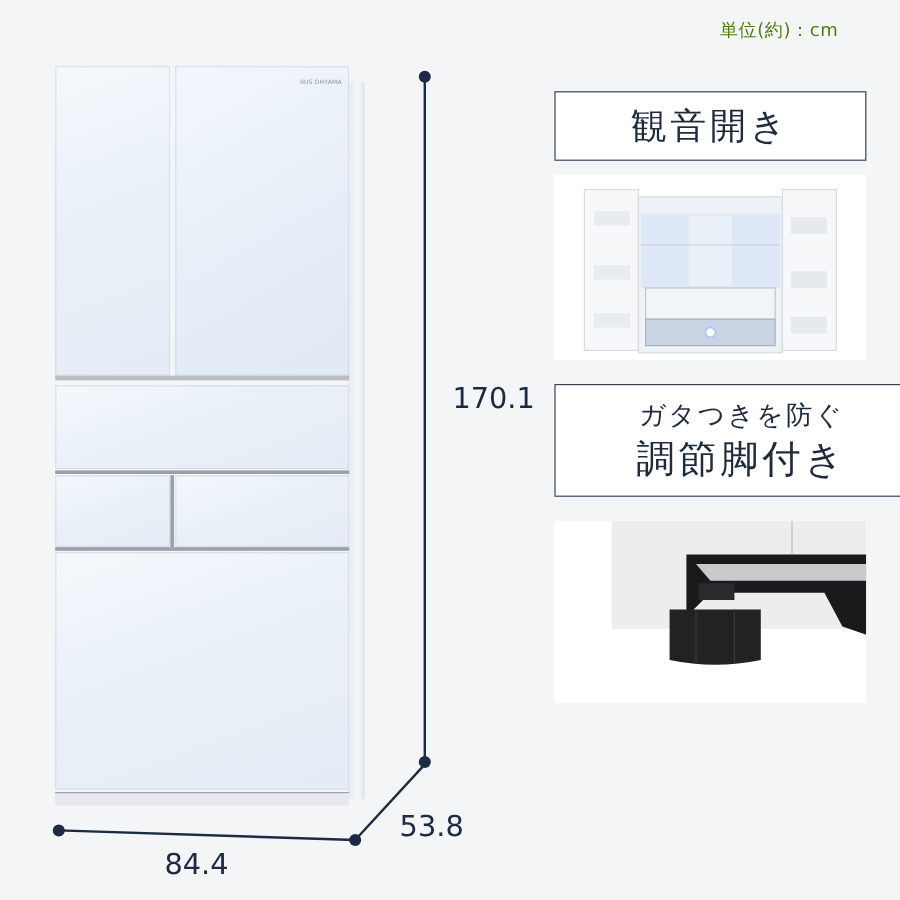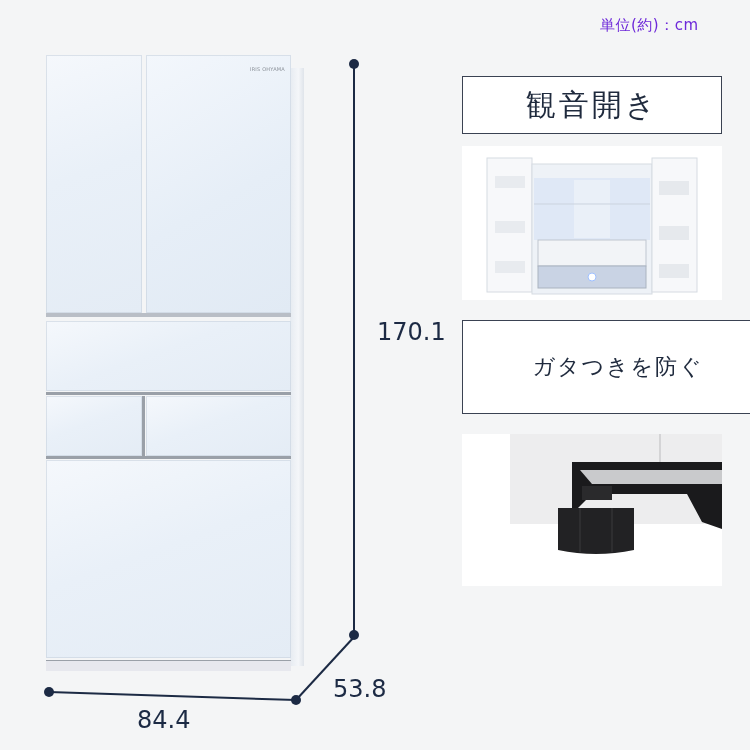--- a/index.html
+++ b/index.html
@@ -1,20 +1,20 @@
 <!DOCTYPE html>
 <html><head>
 <meta charset="utf-8">
 <style>
   html,body{margin:0;padding:0;}
   body{width:750px;height:750px;background:#f4f5f6;position:relative;overflow:hidden;
        font-family:"DejaVu Sans","Liberation Sans",sans-serif;color:#1c2a44;}
   .abs{position:absolute;}
   
-  .unit{left:600px;top:16px;font-size:15px;color:#6d28d9;letter-spacing:0.5px;}
+  .unit{left:600px;top:16px;font-size:15px;color:#4d7c0f;letter-spacing:0.5px;}
   
   .fr-side{left:290px;top:68px;width:14px;height:598px;
            background:linear-gradient(90deg,#e6ebf1,#f4f6f9 60%,#dfe4ea);}
   .panel{background:linear-gradient(160deg,#f5f8fc 0%,#e9f0f8 45%,#e4ecf5 100%);
          box-shadow:inset 0 0 0 1px rgba(200,210,222,0.6);}
   .door-l{left:46px;top:55px;width:96px;height:258px;}
   .door-r{left:146px;top:55px;width:145px;height:258px;
           background:linear-gradient(150deg,#f3f7fc 0%,#e6eef7 55%,#e1eaf4 100%);}
   .hinge-bar{left:46px;top:313px;width:245px;height:4px;background:#b9bec6;}
   .drawer1{left:46px;top:321px;width:245px;height:70px;}
@@ -102,20 +102,21 @@
 
     <rect x="190" y="12" width="45" height="134" fill="#f7f8fa" stroke="#d6dbe2"></rect>
     <rect x="197" y="35" width="30" height="14" fill="#e6e9ed"></rect>
     <rect x="197" y="80" width="30" height="14" fill="#e6e9ed"></rect>
     <rect x="197" y="118" width="30" height="14" fill="#e6e9ed"></rect>
   </svg>
 </div>
 
 <div class="abs label-box lb2">
   <span class="sub">ガタつきを防ぐ</span>
+  <span class="main">調節脚付き</span>
 </div>
 <div class="abs photo ph2">
   <svg width="260" height="152">
     <rect x="0" y="0" width="260" height="152" fill="#fff"></rect>
     <rect x="48" y="0" width="212" height="90" fill="#ededee"></rect>
     <path d="M110 28 L260 28 L260 95 L240 88 L225 60 L130 60 L110 80 Z" fill="#1a1a1c"></path>
     <path d="M118 36 L260 36 L260 50 L130 50 Z" fill="#c9cacc"></path>
     <rect x="120" y="52" width="30" height="14" fill="#2a2a2c"></rect>
     <path d="M96 74 L172 74 L172 116 Q134 124 96 116 Z" fill="#222224"></path>
     <line x1="118" y1="74" x2="118" y2="118" stroke="#3a3a3c"></line>

